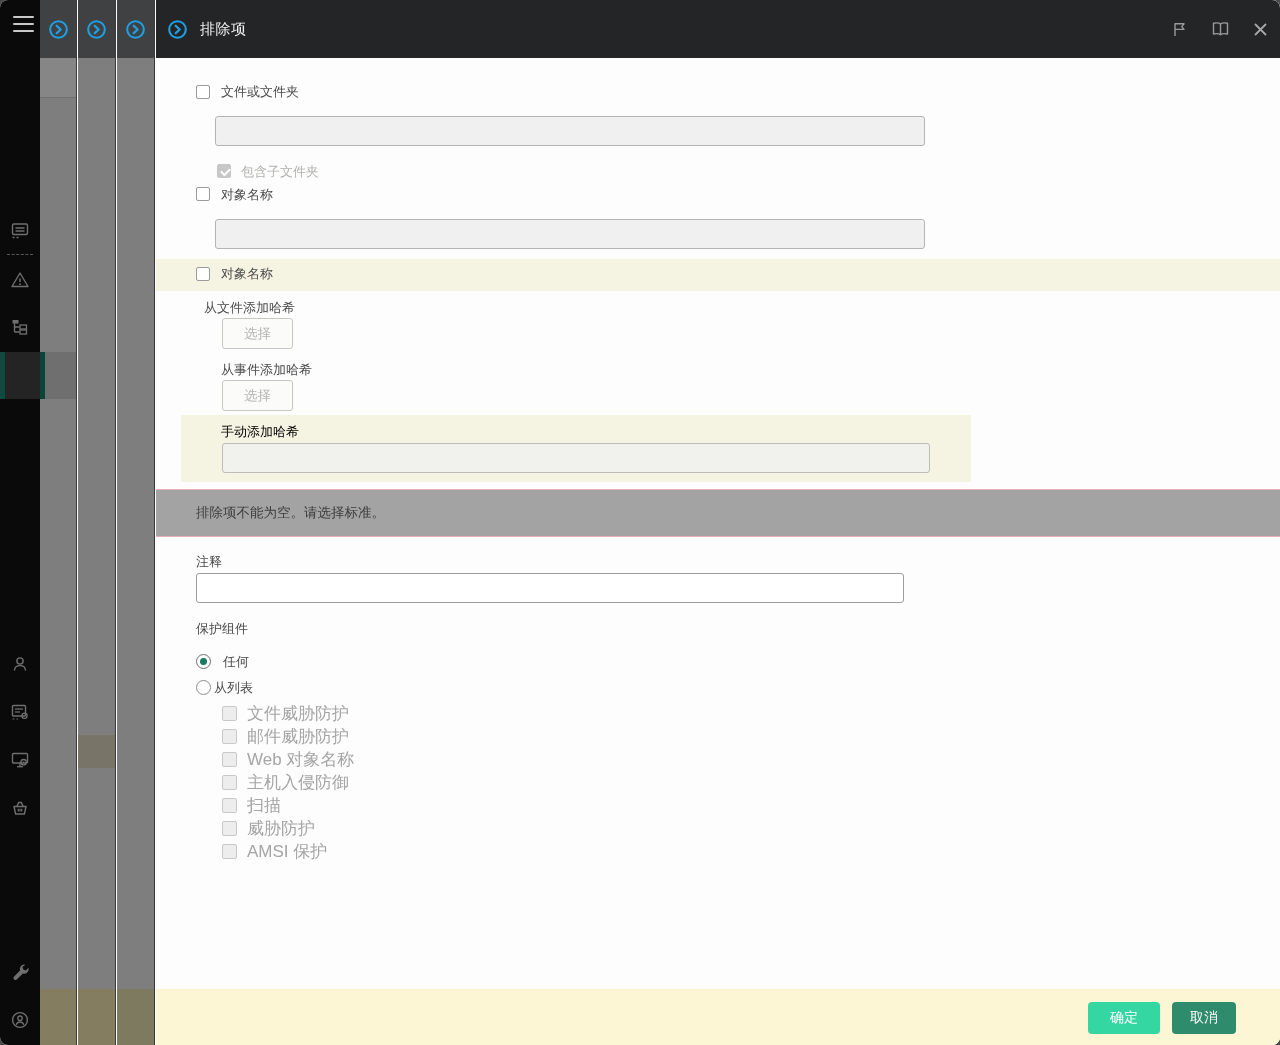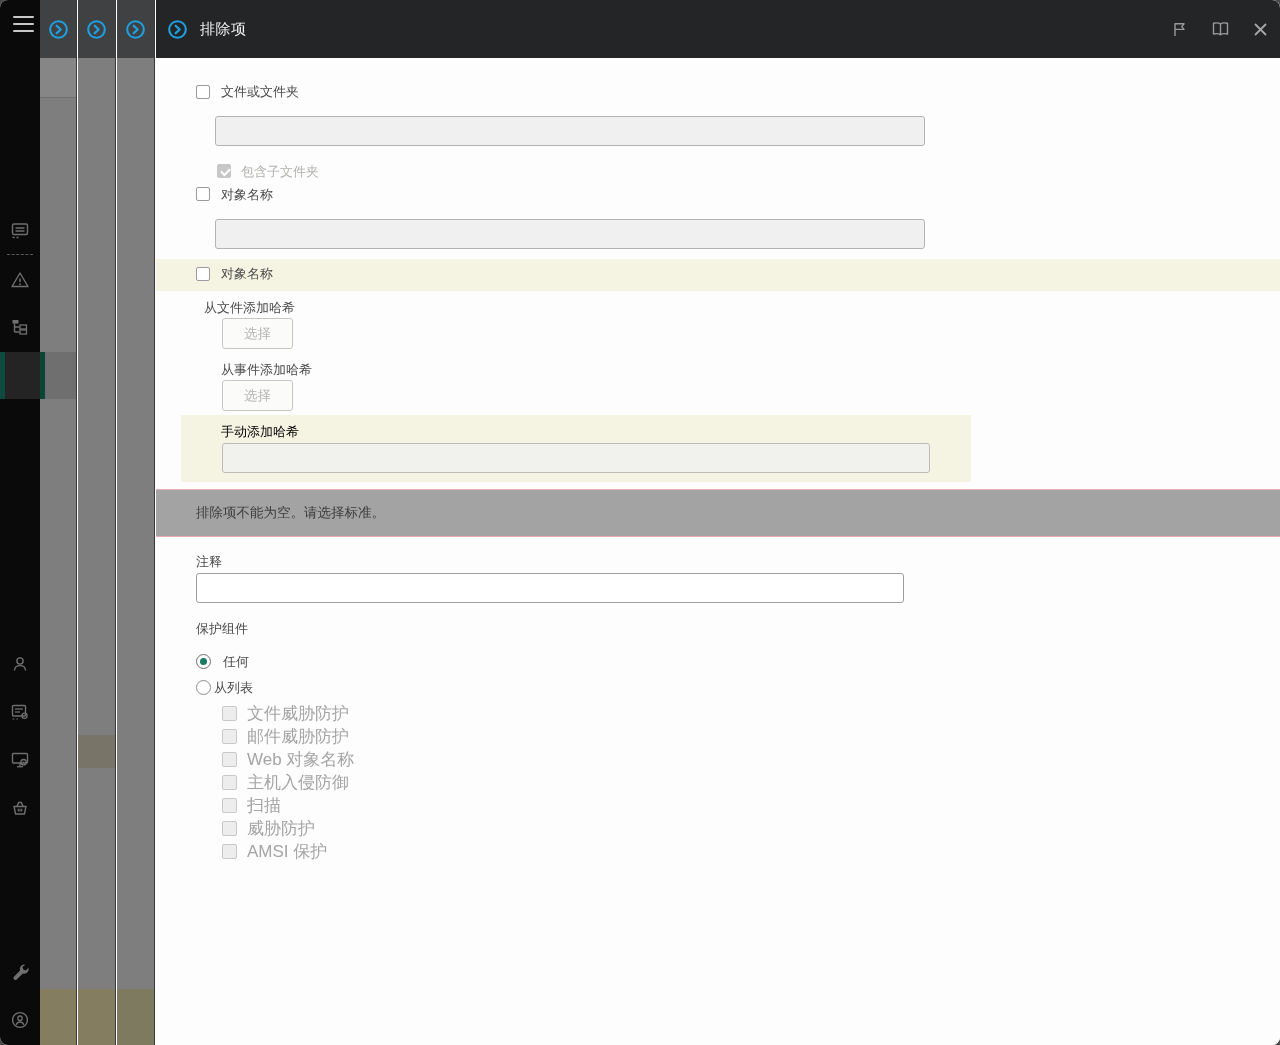--- a/index.html
+++ b/index.html
@@ -273,14 +273,18 @@
       <div class="comp-row">
           <div class="box"></div>
           <div class="txt">威胁防护</div>
         </div>
       <div class="comp-row">
           <div class="box"></div>
           <div class="txt">AMSI 保护</div>
         </div>
     </div>
 
+    <div class="footer">
+      <button class="btn ok">确定</button>
+      <button class="btn cancel">取消</button>
+    </div>
   </div>
 </div>
 
 </body></html>

